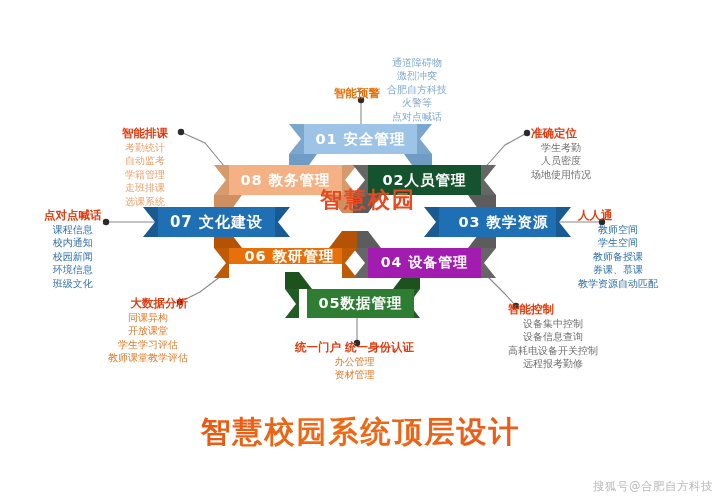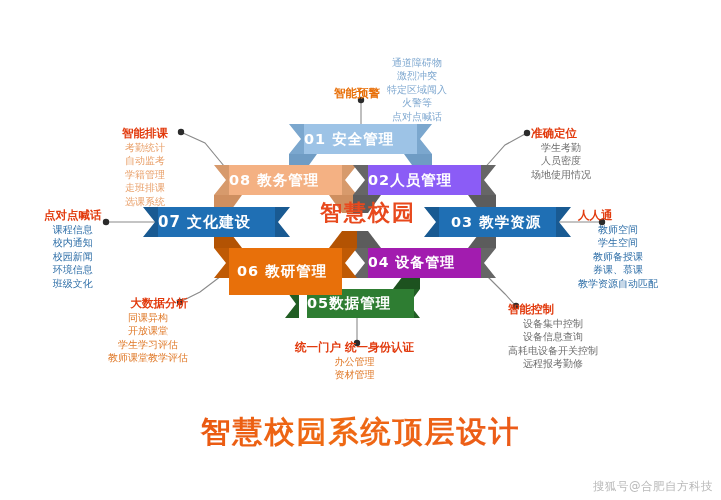--- a/index.html
+++ b/index.html
@@ -11,41 +11,41 @@
     position:relative;
   }
   #stage{position:absolute;left:0;top:0;width:721px;height:500px;}
 
   
   #wires{position:absolute;left:0;top:0;width:721px;height:500px;}
 
   
   .ribbon{
     position:absolute;
-    display:flex;align-items:center;justify-content:flex-start;
+    display:flex;align-items:center;justify-content:center;
     color:#ffffff;
     font-weight:bold;
     letter-spacing:1px;
     white-space:nowrap;
     box-sizing:border-box;
   }
   .ribbon .lbl{position:relative;z-index:3;}
 
   .b01{left:304px;top:124px;width:113px;height:30px;background:#9dc3e6;font-size:14.5px;color:#ffffff;}
-  .b02{left:368px;top:165px;width:113px;height:30px;background:#8b5cf6;font-size:14.5px;}
+  .b02{left:368px;top:165px;width:113px;height:30px;background:#14532d;font-size:14.5px;}
   .b03{left:439px;top:207px;width:117px;height:30px;background:#1f6fb4;font-size:14.5px;padding-left:12px;}
   .b04{left:368px;top:248px;width:113px;height:30px;background:#a21caf;font-size:14px;}
   .b05{left:299px;top:289px;width:107px;height:29px;background:#2e7d32;font-size:14.5px;margin-left:8px;}
-  .b06{left:229px;top:248px;width:113px;height:47px;background:#e8700a;font-size:14.5px;padding-left:8px;}
+  .b06{left:229px;top:248px;width:113px;height:16px;background:#e8700a;font-size:14.5px;padding-left:8px;}
   .b07{left:158px;top:207px;width:117px;height:30px;background:#1f6fb4;font-size:15px;}
   .b08{left:229px;top:165px;width:113px;height:30px;background:#f4b183;font-size:14.5px;color:#ffffff;}
 
   
   #center-word{
-    position:absolute;left:303px;top:197px;width:130px;height:32px;
+    position:absolute;left:303px;top:184px;width:130px;height:32px;
     display:flex;align-items:center;justify-content:center;
     font-size:22px;font-weight:bold;color:#e8491d;letter-spacing:2px;text-align:center;
   }
 
   
   .ann{position:absolute;}
   .ann .head{font-weight:bold;font-size:11.5px;white-space:nowrap;line-height:15px;}
   .ann .sub{font-size:10px;line-height:13.4px;white-space:nowrap;text-align:center;}
 
   .head.red{color:#e23b0e;}
@@ -188,21 +188,21 @@
   </div>
 
   <div id="center-word">智慧校园</div>
 
   <div class="ann ta-c" id="ann-warn">
     <div class="head orange">智能预警</div>
   </div>
   <div class="ann ta-l" id="ann-warn-list">
     <div class="sub blue">通道障碍物</div>
     <div class="sub blue">激烈冲突</div>
-    <div class="sub blue">特定区域闯入</div>
+    <div class="sub blue">合肥自方科技</div>
     <div class="sub blue">火警等</div>
     <div class="sub blue">点对点喊话</div>
   </div>
 
   <div class="ann ta-r" id="ann-sched">
     <div class="head red">智能排课</div>
     <div class="sub orange">考勤统计</div>
     <div class="sub orange">自动监考</div>
     <div class="sub orange">学籍管理</div>
     <div class="sub orange">走班排课</div>

